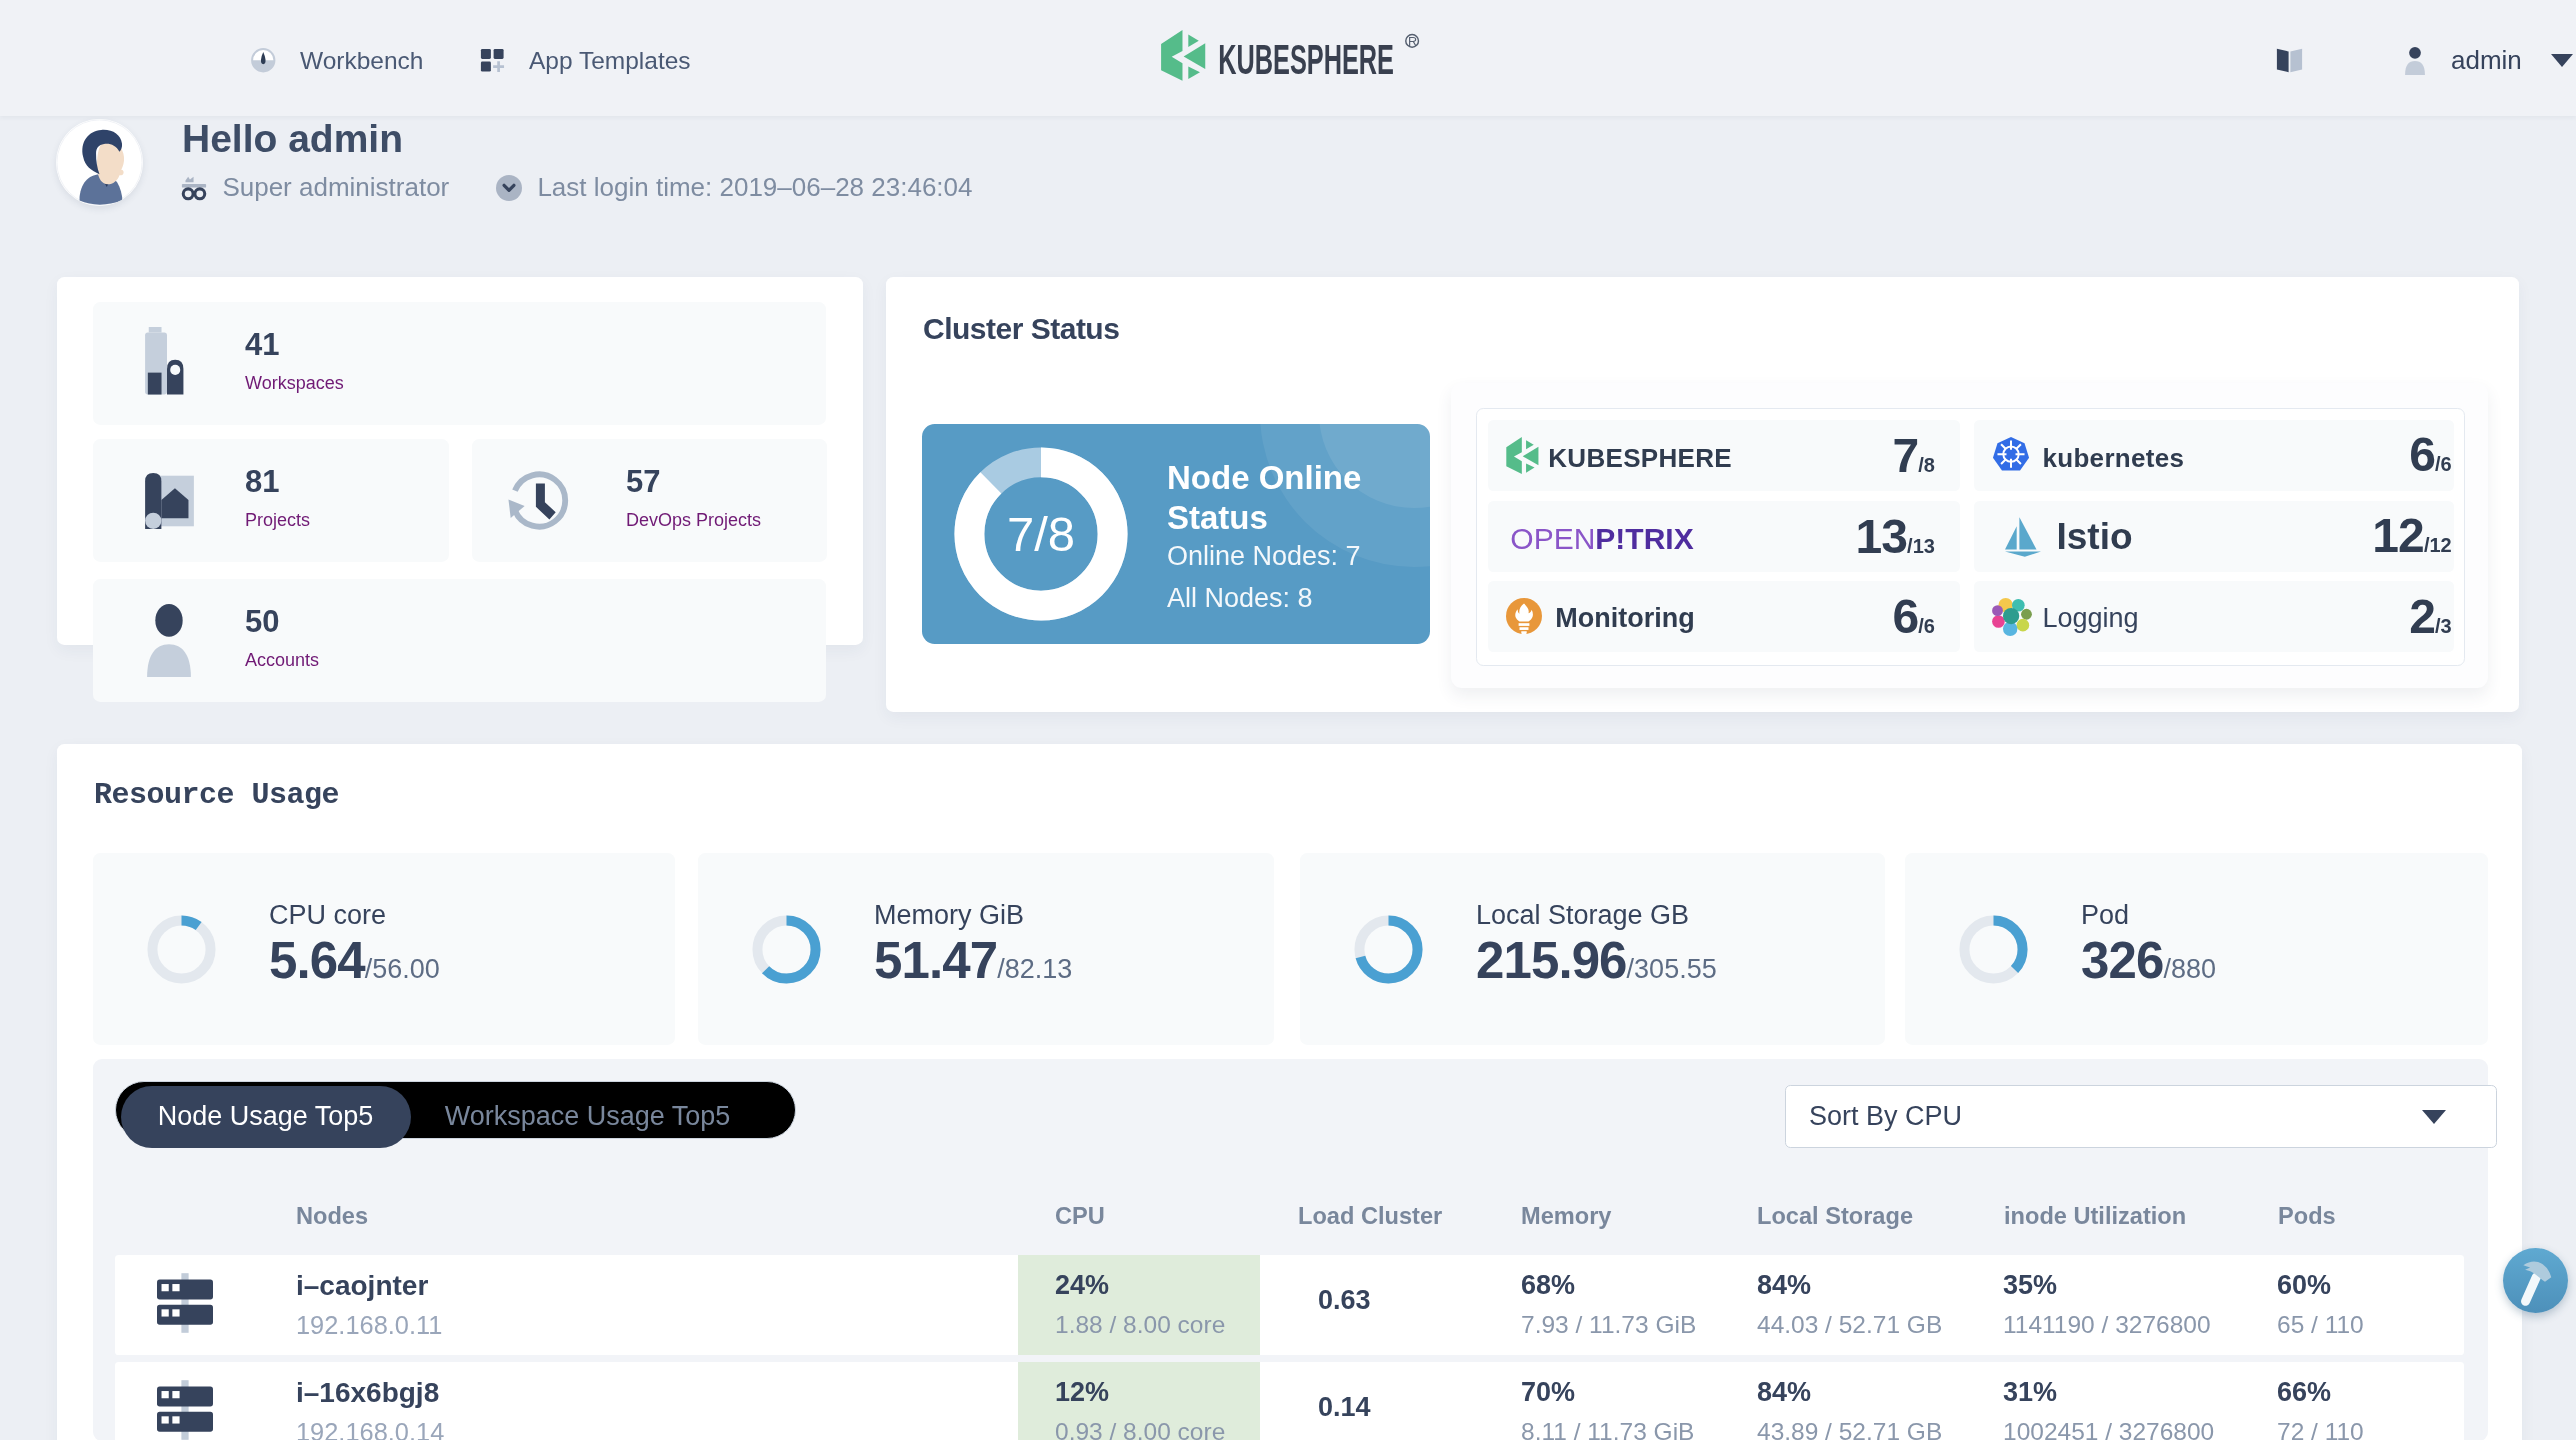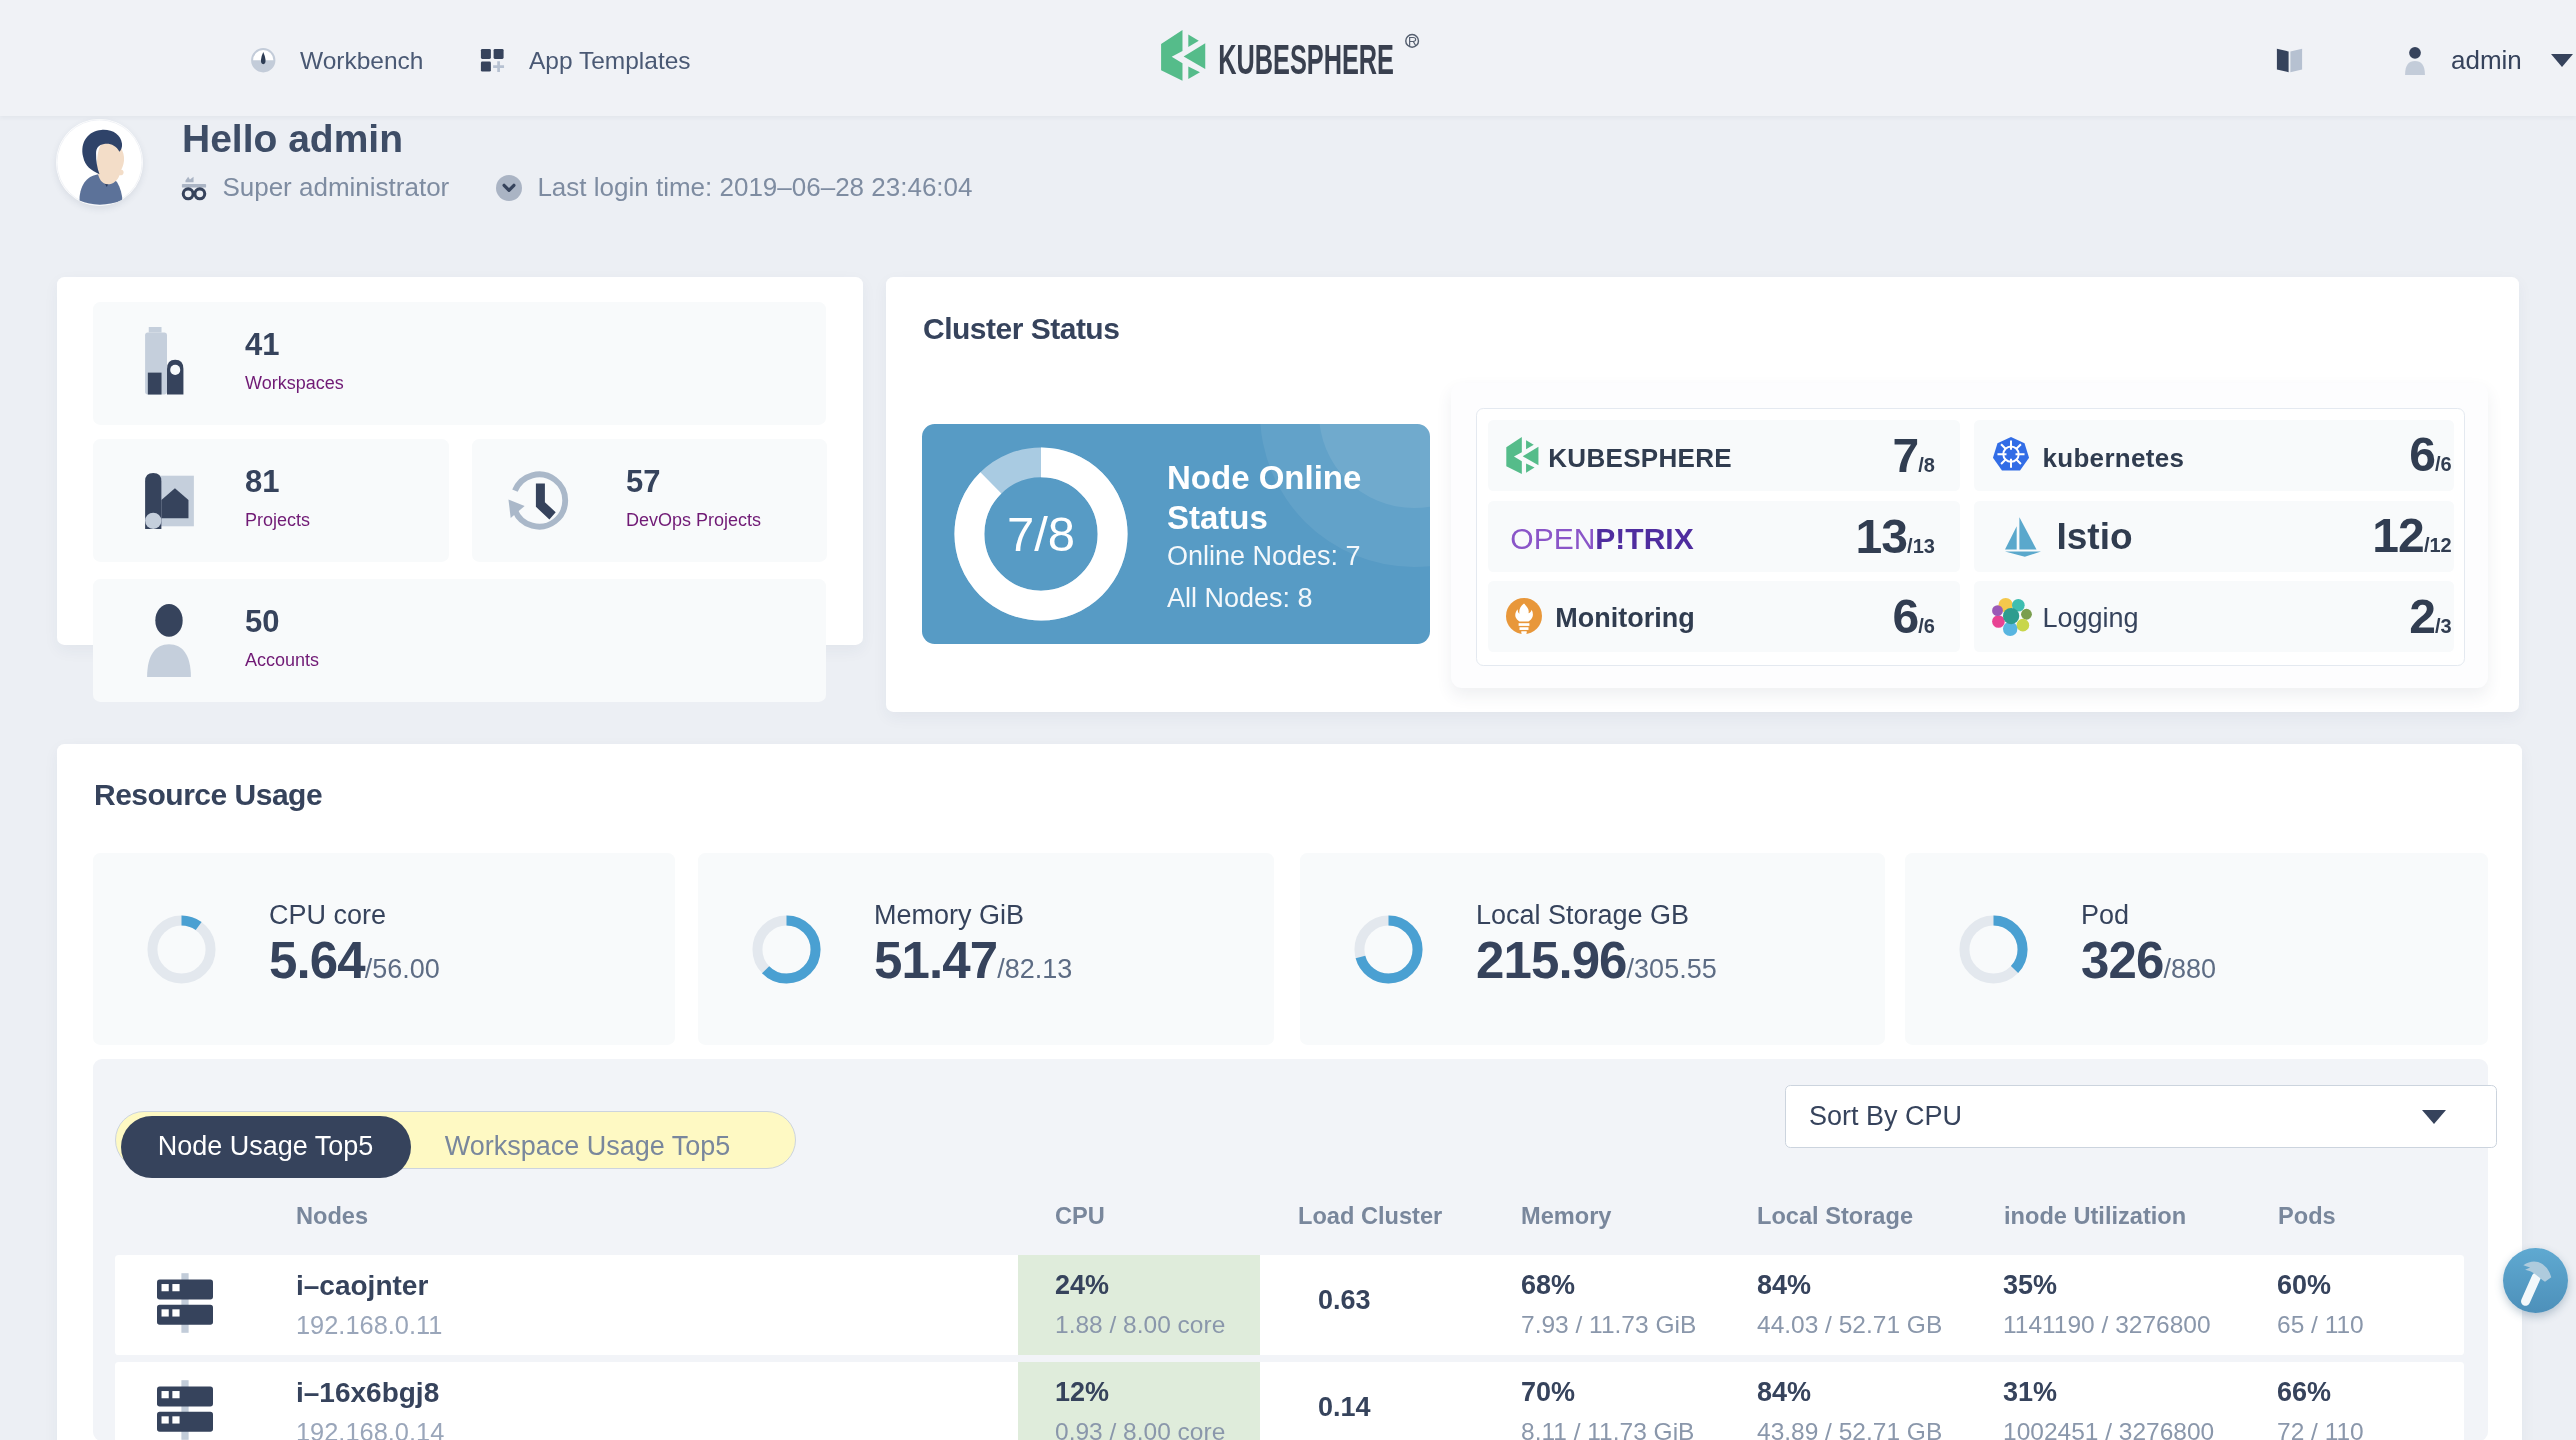--- a/index.html
+++ b/index.html
@@ -61,21 +61,21 @@
   .ccount b { font-size:48px; font-weight:bold; color:#313d51; letter-spacing:-0.9px;}
   .ccount span { font-size:20px; font-weight:bold; color:#313d51; }
 
   
   .resbox { position:absolute; top:853px; height:192px; background:#f8fafb; border-radius:7.3px; }
   .resdonut { position:absolute; top:62px; left:54px; }
   .reslab { position:absolute; left:176px; top:47px; font-size:27px; color:#36435c; }
   .resval { position:absolute; left:176px; top:78px; font-size:51px; font-weight:bold; color:#36435c; letter-spacing:-0.9px; }
   .resval span { font-size:27px; font-weight:normal; color:#5d6c84; letter-spacing:0; }
   #tabs { position:absolute; left:115px; top:1081px; width:681px; height:58px; border:1.8px solid #ccd4de;
-    border-radius:36px; background:#fef9c3;margin-top:30px; }
+    border-radius:36px; background:#000000; }
   #tabsel { position:absolute; left:4.5px; top:3.6px; width:290px; height:62px; border-radius:31px; background:#36435c;
     color:#fff; font-size:27px; display:flex; align-items:center; justify-content:center; }
   #tabun { position:absolute; left:299px; top:0; width:345px; height:69px; color:#79879c; font-size:27px;
     display:flex; align-items:center; justify-content:center; }
   #select { position:absolute; left:1785px; top:1085px; width:712px; height:63px; background:#fff;
     border:1.8px solid #ccd4de; border-radius:5.4px; font-size:27px; color:#36435c; }
   #select .stext { position:absolute; left:23px; top:14.5px; }
   #select .caret { position:absolute; right:50px; top:23.6px; width:0; height:0;
     border-left:12.7px solid transparent; border-right:12.7px solid transparent; border-top:14.5px solid #36435c; }
 
@@ -298,21 +298,21 @@
       </div>
 
       <div class="ccount" style="right:11.8px; top:18px;"><b>6</b><span>/6</span></div>
       <div class="ccount" style="right:11.8px; top:99px;"><b>12</b><span>/12</span></div>
       <div class="ccount" style="right:11.8px; top:180px;"><b>2</b><span>/3</span></div>
     </div>
   </div>
 </div>
 
 <div class="card" id="card-res">
-  <div class="cardtitle" style="left:37px; top:34px;">Resource Usage</div>
+  <div class="cardtitle" style="left:37px; top:34px;font-family:Liberation Mono, monospace;">Resource Usage</div>
 </div>
 
 <div class="resbox" style="left:93px; width:582px;">
   <svg class="resdonut" width="69" height="69" viewBox="-38 -38 76 76">
     <g transform="rotate(-90)">
       <circle r="32" fill="none" stroke="#e3e8ee" stroke-width="11"></circle>
       <circle r="32" fill="none" stroke="#4aa0d2" stroke-width="11" stroke-dasharray="20.2 180.9"></circle>
     </g>
   </svg>
   <div class="reslab">CPU core</div>

